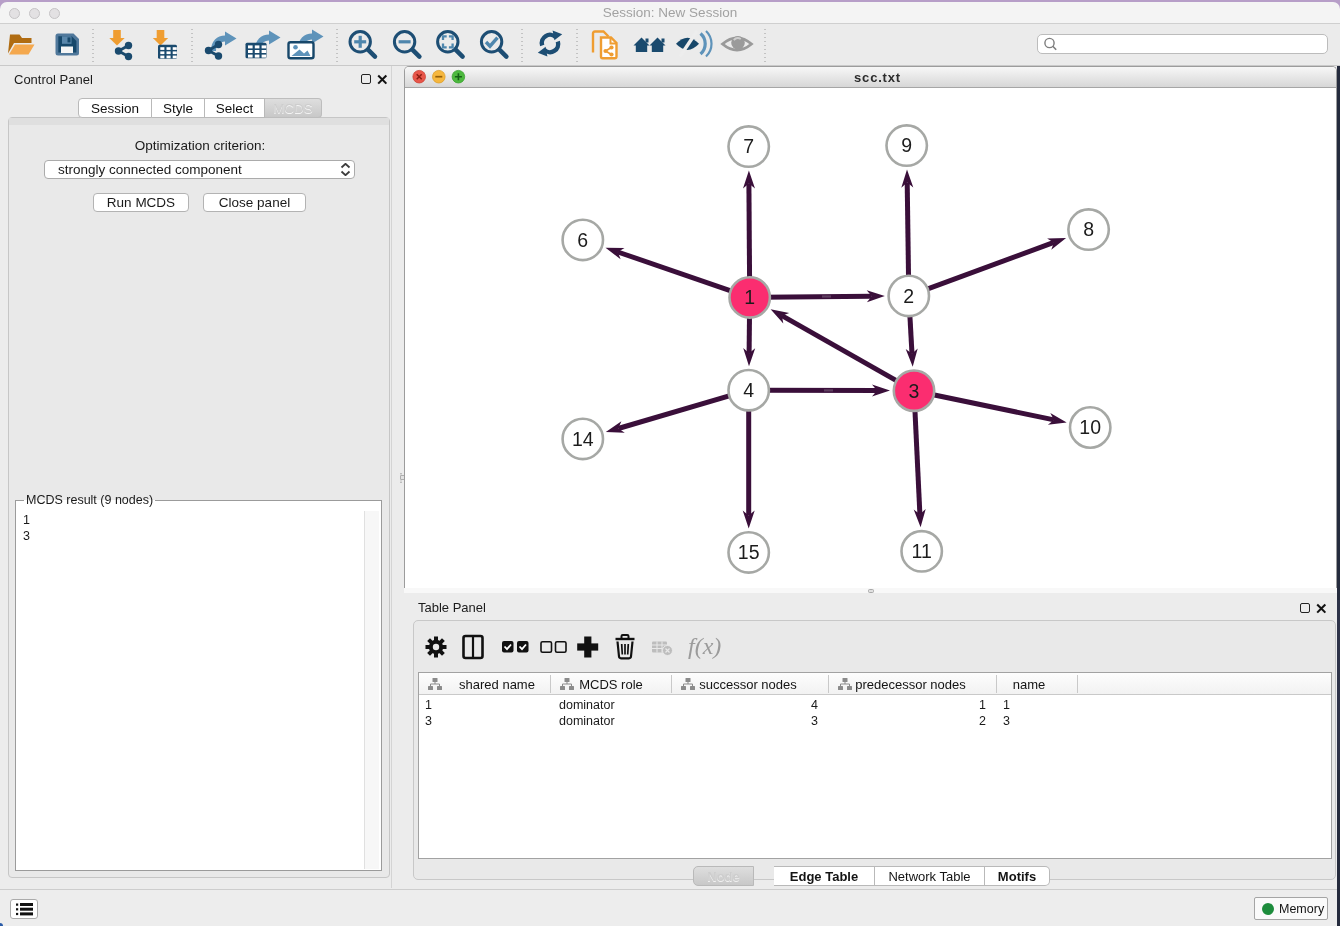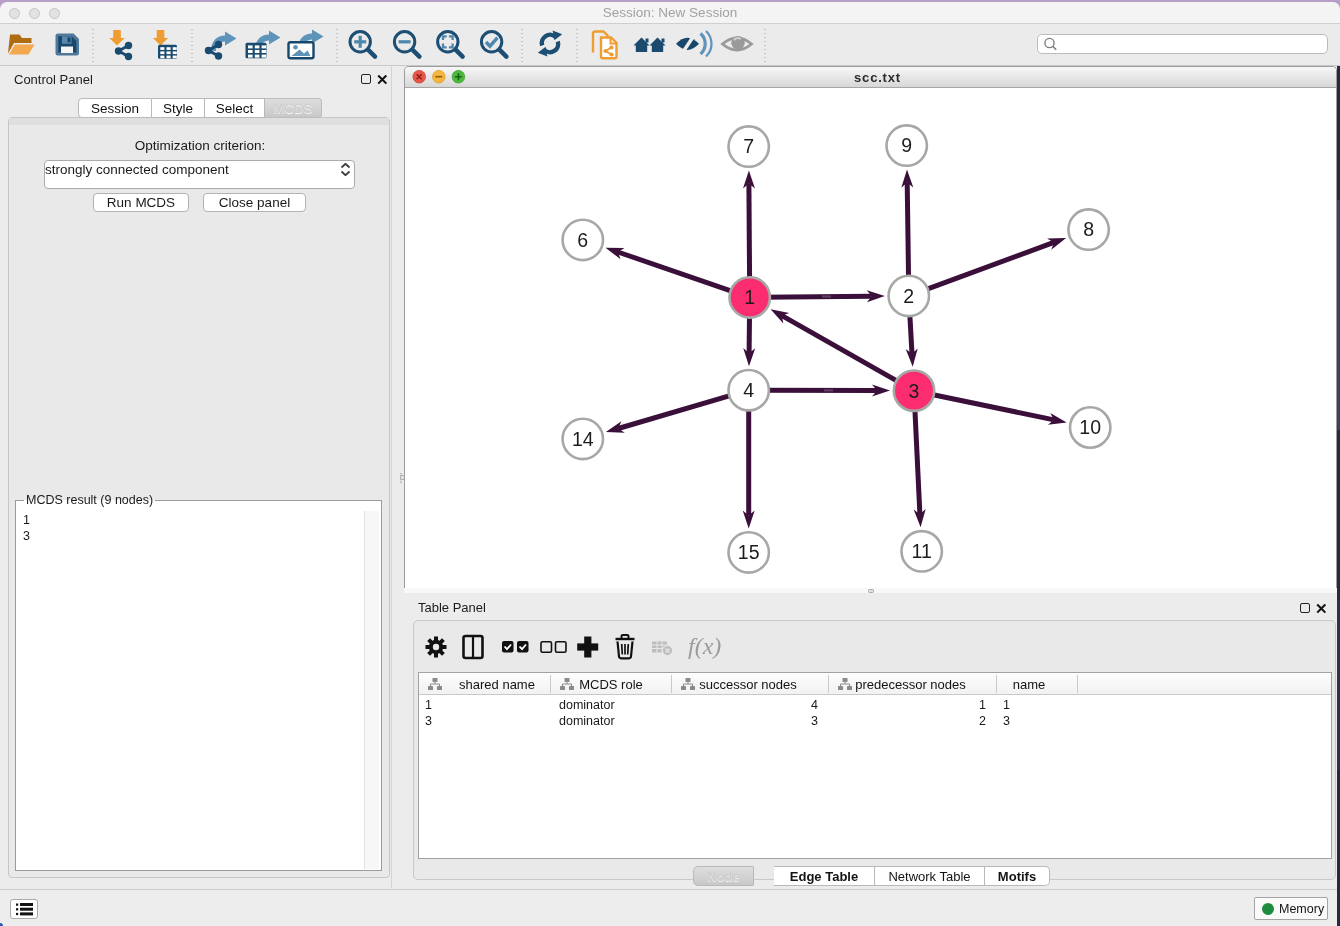--- a/index.html
+++ b/index.html
@@ -185,21 +185,21 @@
 
 <div class="abs" style="left:8px;top:117px;width:382px;height:761px;background:#e9e9e9;border:1px solid #c6c6c6;border-radius:4px;"></div>
 <div class="abs" style="left:9px;top:118px;width:380px;height:7px;background:#dfdfdf;"></div>
 
 <div class="abs" style="left:78px;top:98px;width:74px;height:20px;background:#fff;border:1px solid #b9b9b9;border-radius:4px 0 0 4px;text-align:center;line-height:19px;font-size:13.5px;color:#111;">Session</div>
 <div class="abs" style="left:152px;top:98px;width:53px;height:20px;background:#fff;border:1px solid #b9b9b9;border-left:none;text-align:center;line-height:19px;font-size:13.5px;color:#111;">Style</div>
 <div class="abs" style="left:205px;top:98px;width:60px;height:20px;background:#fff;border:1px solid #b9b9b9;border-left:none;text-align:center;line-height:19px;font-size:13.5px;color:#111;">Select</div>
 <div class="abs" style="left:265px;top:98px;width:57px;height:20px;background:linear-gradient(#dedede,#c8c8c8);border:1px solid #bdbdbd;border-left:none;border-radius:0 4px 4px 0;text-align:center;line-height:19px;font-size:13.5px;color:#cdcdcd;text-shadow:0 1px 0 #f4f4f4;">MCDS</div>
 
 <div class="abs" style="left:0;top:138px;width:400px;text-align:center;font-size:13.5px;color:#1a1a1a;">Optimization criterion:</div>
-<div class="abs" style="left:44px;top:160px;width:311px;height:29px;background:#fff;border:1px solid #ababab;border-radius:4px;font-size:13.5px;color:#1a1a1a;line-height:18px;">strongly connected component</div>
+<div class="abs" style="left:44px;top:160px;width:311px;height:19px;background:#fff;border:1px solid #ababab;border-radius:4px;font-size:13.5px;color:#1a1a1a;line-height:18px;padding-left:13px;">strongly connected component</div>
 <svg class="abs" style="left:340px;top:163px;" width="11" height="13" viewBox="0 0 11 13">
 <path d="M1.5 4.5 L5.5 0.8 L9.5 4.5" fill="none" stroke="#3c3c3c" stroke-width="1.8"></path>
 <path d="M1.5 8.5 L5.5 12.2 L9.5 8.5" fill="none" stroke="#3c3c3c" stroke-width="1.8"></path>
 </svg>
 <div class="abs" style="left:93px;top:193px;width:96px;height:19px;background:#fff;border:1px solid #b3b3b3;border-radius:4px;text-align:center;line-height:18px;font-size:13.5px;color:#1a1a1a;">Run MCDS</div>
 <div class="abs" style="left:203px;top:193px;width:103px;height:19px;background:#fff;border:1px solid #b3b3b3;border-radius:4px;text-align:center;line-height:18px;font-size:13.5px;color:#1a1a1a;">Close panel</div>
 
 <div class="abs" style="left:15px;top:500px;width:367px;height:371px;background:#fff;border:1px solid #9b9b9b;"></div>
 <div class="abs" style="left:24px;top:493px;height:14px;line-height:14px;font-size:12.5px;color:#1a1a1a;padding:0 2px;background:linear-gradient(180deg,#e9e9e9 50%,#ffffff 50%);">MCDS result (9 nodes)</div>
 <div class="abs" style="left:364px;top:511px;width:15px;height:358px;background:#f7f7f7;border-left:1px solid #e0e0e0;"></div>

